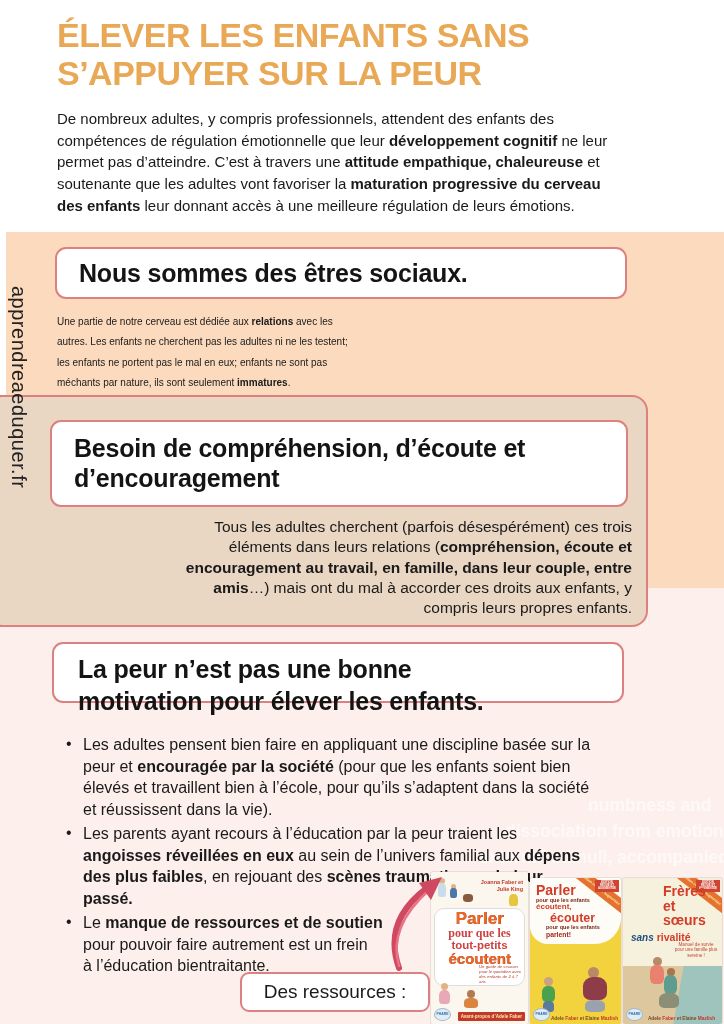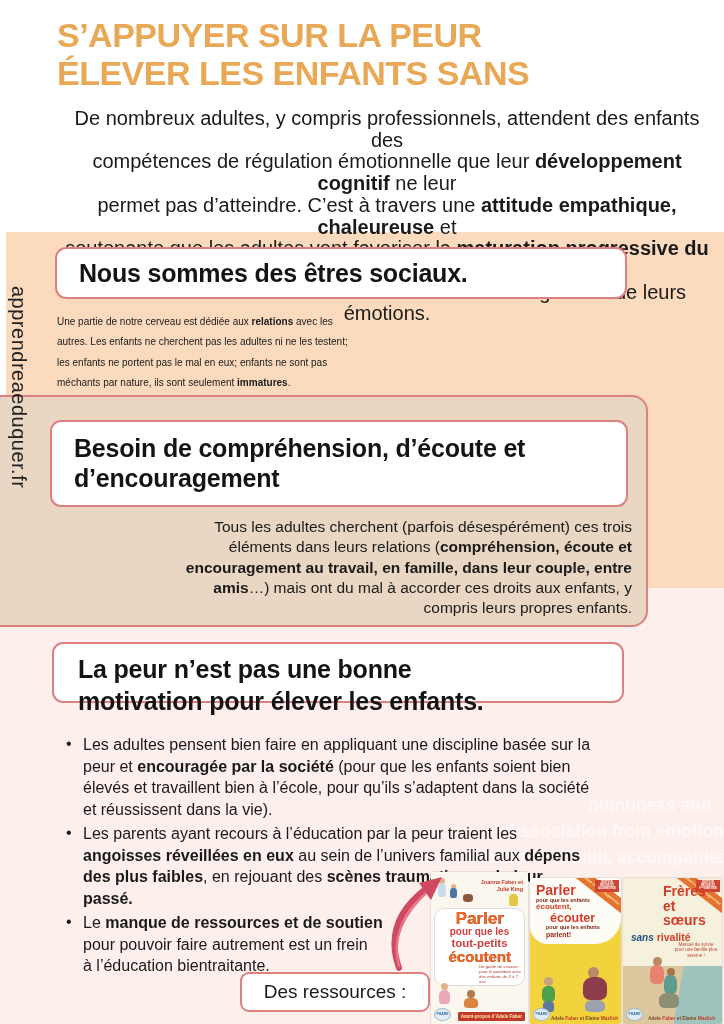--- a/index.html
+++ b/index.html
@@ -9,21 +9,21 @@
   .rich{white-space:pre-wrap;}
 
   
   .peach-band{left:6px;top:232px;width:718px;height:356px;background:#FBDABD;z-index:0;}
   .pink-band{left:0;top:588px;width:724px;height:436px;background:#FDF0EC;z-index:0;}
 
   
   .main-title{left:57px;top:16px;width:640px;z-index:2;
     font-size:34px;font-weight:800;line-height:38px;letter-spacing:-0.5px;color:#E9A855;}
   .main-title span{display:block;}
-  .intro{left:57px;top:108px;width:660px;font-size:20px;line-height:21.7px;z-index:2;text-align:center;}
+  .intro{left:57px;top:108px;width:660px;font-size:15px;line-height:21.7px;z-index:2;}
 
   
   .hbox{background:#ffffff;border:2px solid #DD8180;border-radius:11px;z-index:2;box-sizing:border-box;}
   .hbox .htext{font-size:25px;font-weight:800;color:#141414;letter-spacing:-0.2px;white-space:pre-line;}
   .s1-box{left:55px;top:247px;width:572px;height:52px;}
   .s1-box .htext{padding:0 0 0 22px;line-height:49px;}
   .s2-panel{left:-14px;top:395px;width:662px;height:232px;background:#E9D6C3;
     border:2px solid #DD8180;border-radius:16px;z-index:1;box-sizing:border-box;}
   .s2-box{left:50px;top:420px;width:578px;}
   .s2-box .htext{padding:11px 15px 12px 22px;line-height:30px;}
@@ -57,21 +57,21 @@
     box-shadow:0 0 0 1px rgba(0,0,0,0.08);}
   .book1{left:431px;top:872px;width:97px;height:152px;background:#FBF7EE;}
   .book2{left:530px;top:878px;width:91px;height:146px;background:#F2D33D;}
   .book3{left:623px;top:878px;width:99px;height:146px;background:#F6F1DD;}
   .b-authors{position:absolute;font-size:5.5px;font-weight:700;color:#C43B2E;text-align:right;line-height:6.5px;}
   .book1 .b-authors{top:7px;right:5px;width:52px;}
   .bubble1{position:absolute;left:3px;top:36px;right:3px;height:76px;background:#fff;
     border:1px solid #ddd;border-radius:10px;}
   .b1-titles{position:absolute;left:0;top:38px;width:100%;text-align:center;line-height:1.02;}
   .b1-t1{font-size:17px;font-weight:800;color:#E96A28;text-shadow:0.4px 0.4px 0 #b5341f;}
-  .b1-t2{font-size:10px;font-weight:700;color:#CF4141;display:block;}
+  .b1-t2{font-size:12px;font-weight:700;color:#CF4141;display:block;font-family:Liberation Serif, serif;}
   .b1-t3{font-size:11.5px;font-weight:800;color:#CF4141;display:block;}
   .b1-t4{font-size:15px;font-weight:800;color:#E96A28;display:block;text-shadow:0.4px 0.4px 0 #b5341f;}
   .b1-caption{position:absolute;right:5px;bottom:40px;width:44px;font-size:4.3px;line-height:5px;
     color:#B53A2C;font-style:italic;}
   .b1-banner{position:absolute;right:3px;bottom:3px;background:#C0392B;color:#FFE9A8;
     font-size:4.6px;font-weight:700;padding:2px 3px;border-radius:1px;}
   .phare{position:absolute;left:3px;bottom:3px;width:15px;height:11px;background:#E2ECF5;
     border:0.5px solid #9FB9D0;border-radius:50%;font-size:3.4px;font-weight:700;color:#2E6DA4;
     text-align:center;line-height:11px;}
   .figure{position:absolute;border-radius:40% 40% 30% 30%;}
@@ -109,22 +109,22 @@
 </style>
 </head>
 <body>
 
 <div class="page">
 
   <div class="abs peach-band"></div>
   <div class="abs pink-band"></div>
 
   <h1 class="abs main-title" style="margin:0;">
+    <span>ÉLEVER LES ENFANTS SANS</span>
     <span>S’APPUYER SUR LA PEUR</span>
-    <span>ÉLEVER LES ENFANTS SANS</span>
   </h1>
 
   <p class="abs intro rich" style="margin:0;"><span>De nombreux adultes, y compris professionnels, attendent des enfants des
 compétences de régulation émotionnelle que leur </span><b>développement cognitif</b><span> ne leur
 permet pas d’atteindre. C’est à travers une </span><b>attitude empathique, chaleureuse</b><span> et
 soutenante que les adultes vont favoriser la </span><b>maturation progressive du cerveau
 des enfants</b><span> leur donnant accès à une meilleure régulation de leurs émotions.</span></p>
 
   <div class="abs hbox s1-box">
     <div class="htext">Nous sommes des êtres sociaux.</div>

